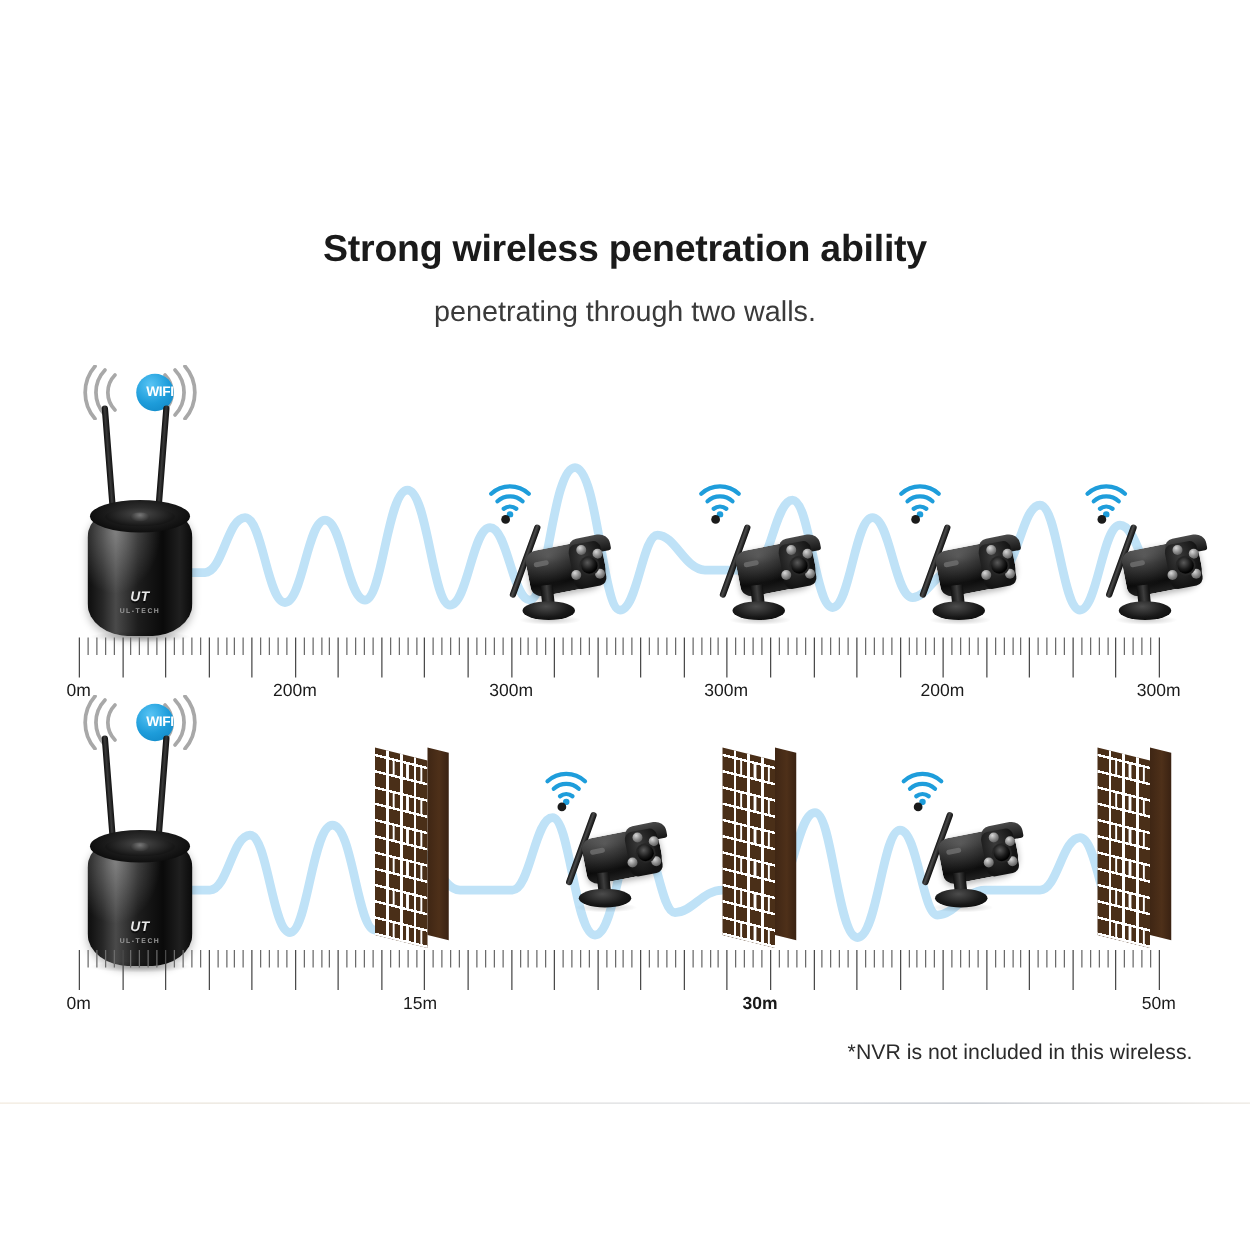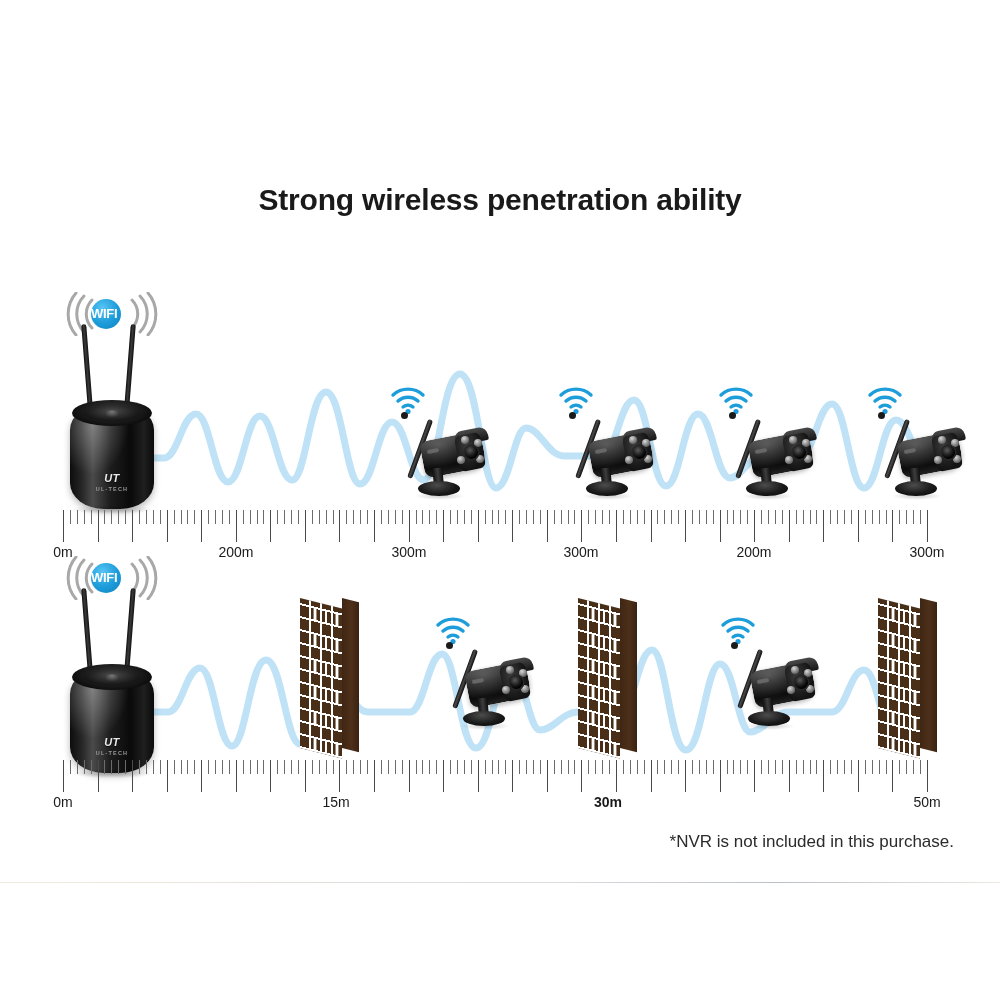--- a/index.html
+++ b/index.html
@@ -72,23 +72,23 @@
     color:#9a9a9a;font-size:5.5px;letter-spacing:1.2px;font-weight:bold;
   }
   .nvr .shadow{
     position:absolute;left:16px;top:209px;width:80px;height:9px;border-radius:50%;
     background:radial-gradient(ellipse at 50% 50%, rgba(0,0,0,.22), rgba(0,0,0,0) 72%);
   }
 
   
   .wifi-badge{position:absolute;width:92px;height:44px;}
   .wifi-badge .pill{
-    position:absolute;left:25px;top:7px;width:30px;height:30px;border-radius:50%;
+    position:absolute;left:43px;top:7px;width:30px;height:30px;border-radius:50%;
     background:radial-gradient(circle at 38% 30%, #58c4f4 0%, #1e9ddb 52%, #0d82c0 100%);
-    color:#fff;font-size:13px;font-weight:bold;line-height:30px;text-align:left;letter-spacing:-.3px;
+    color:#fff;font-size:11px;font-weight:bold;line-height:30px;text-align:right;letter-spacing:-.3px;
   }
 
   
   .cam{position:absolute;width:96px;height:110px;}
   .cam .antenna{
     position:absolute;left:12px;top:18px;width:5px;height:62px;border-radius:3px;
     background:linear-gradient(90deg,#111,#4a4a4a 40%,#0d0d0d);
     transform:rotate(20deg);transform-origin:bottom center;
   }
   .cam .antenna-tip{
@@ -197,20 +197,21 @@
     opacity:.85;
   }
 </style>
 </head>
 <body>
 
 <div class="stage">
 
   <div class="heading">Strong wireless penetration ability</div>
   <div class="subheading">
+    <span class="line">penetrating through two walls.</span>
   </div>
 
   <div class="scene" style="left:0;top:0;width:1000px;height:560px;">
 
     <svg class="wave" style="left:120px;top:370px;" width="800" height="130" viewBox="0 0 800 130">
       <path d="M0,88
                C 18,88 30,88 44,88
                C 58,88 62,44 76,44 C 90,44 94,112 108,112
                C 122,112 126,46 140,46 C 154,46 158,110 172,110
                C 186,110 190,22 206,22 C 222,22 226,114 240,114
@@ -734,15 +735,15 @@
           <div class="t minor" style="left: 857.09px;"></div>
           <div class="t major" style="left: 864px;"></div>
         </div>
         <div class="lbl" style="left: 0px;">0m</div>
         <div class="lbl" style="left: 273px;">15m</div>
         <div class="lbl" style="left: 545px; font-weight: bold;">30m</div>
         <div class="lbl" style="left: 864px;">50m</div>
       </div>
   </div>
 
-  <div class="footnote">*NVR is not included in this purchase.</div>
+  <div class="footnote">*NVR is not included in this wireless.</div>
   <div class="divider"></div>
 </div>
 
 </body></html>

